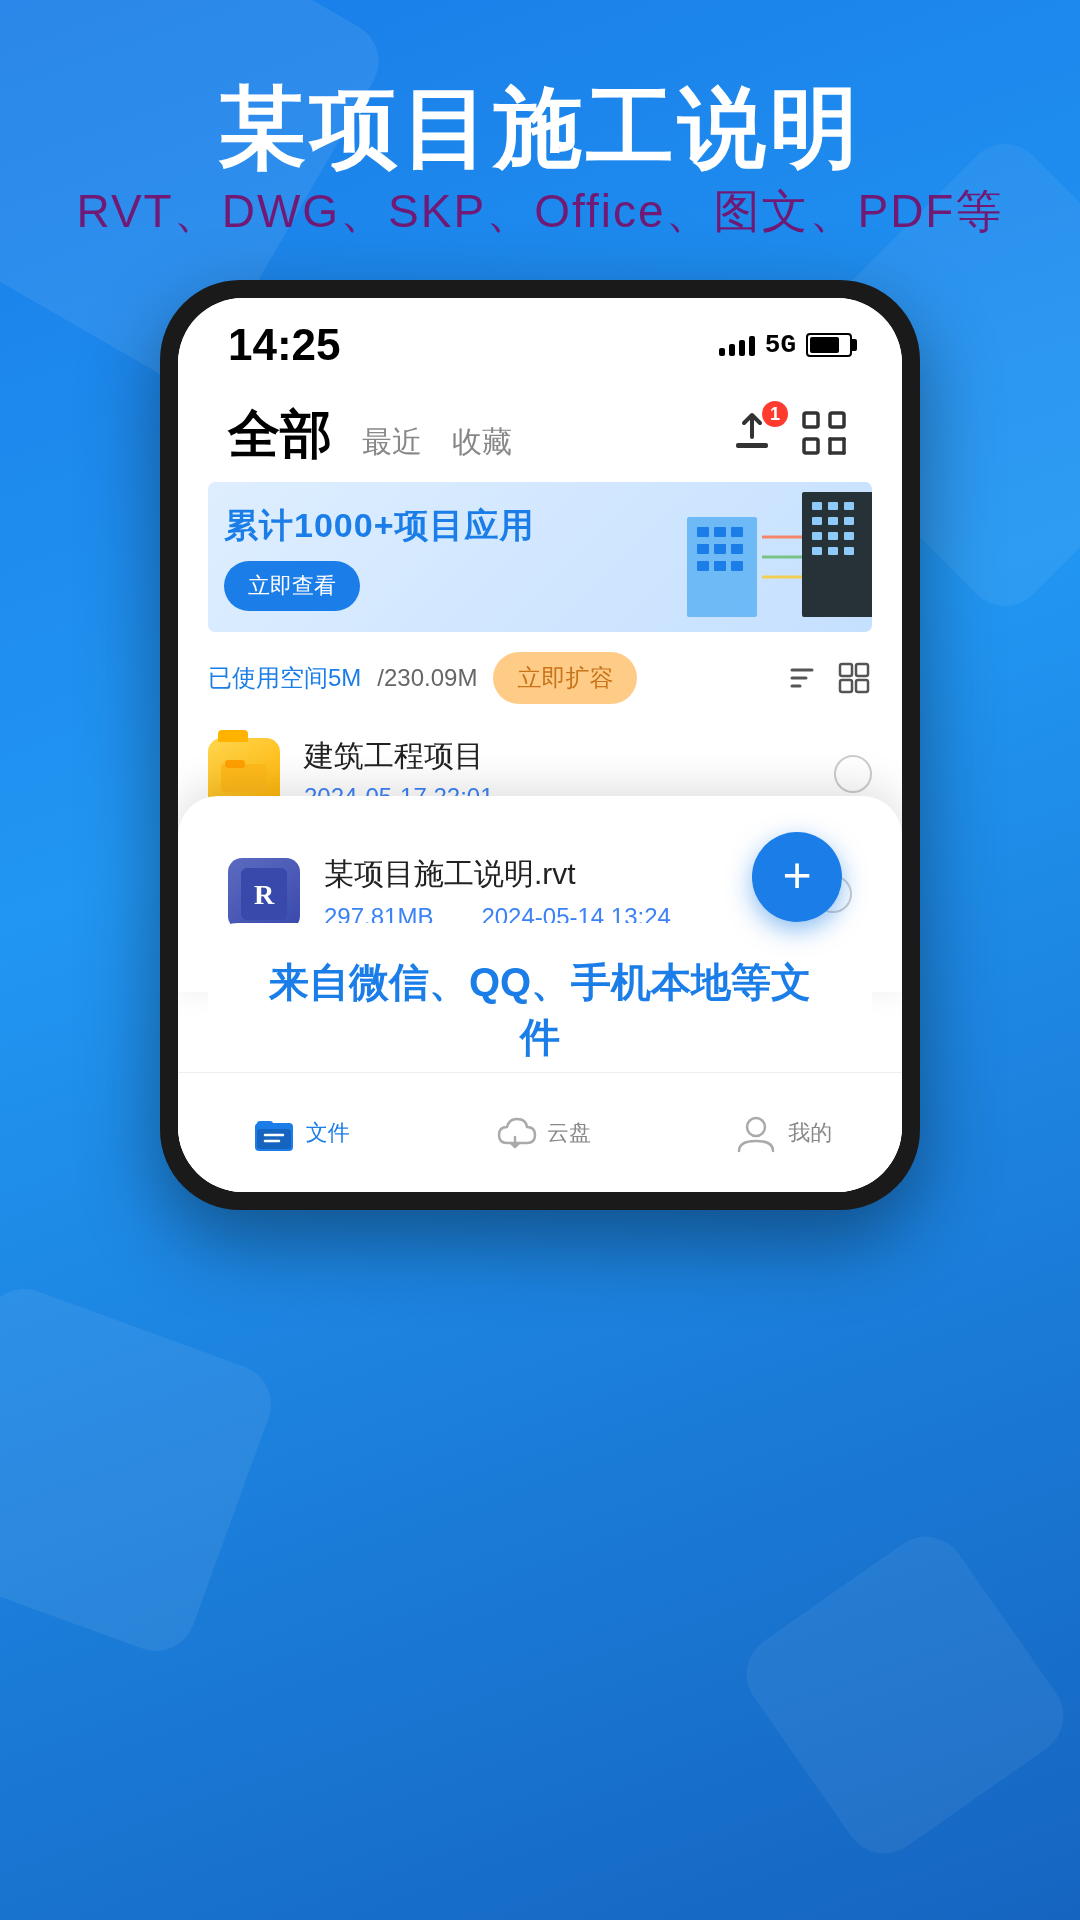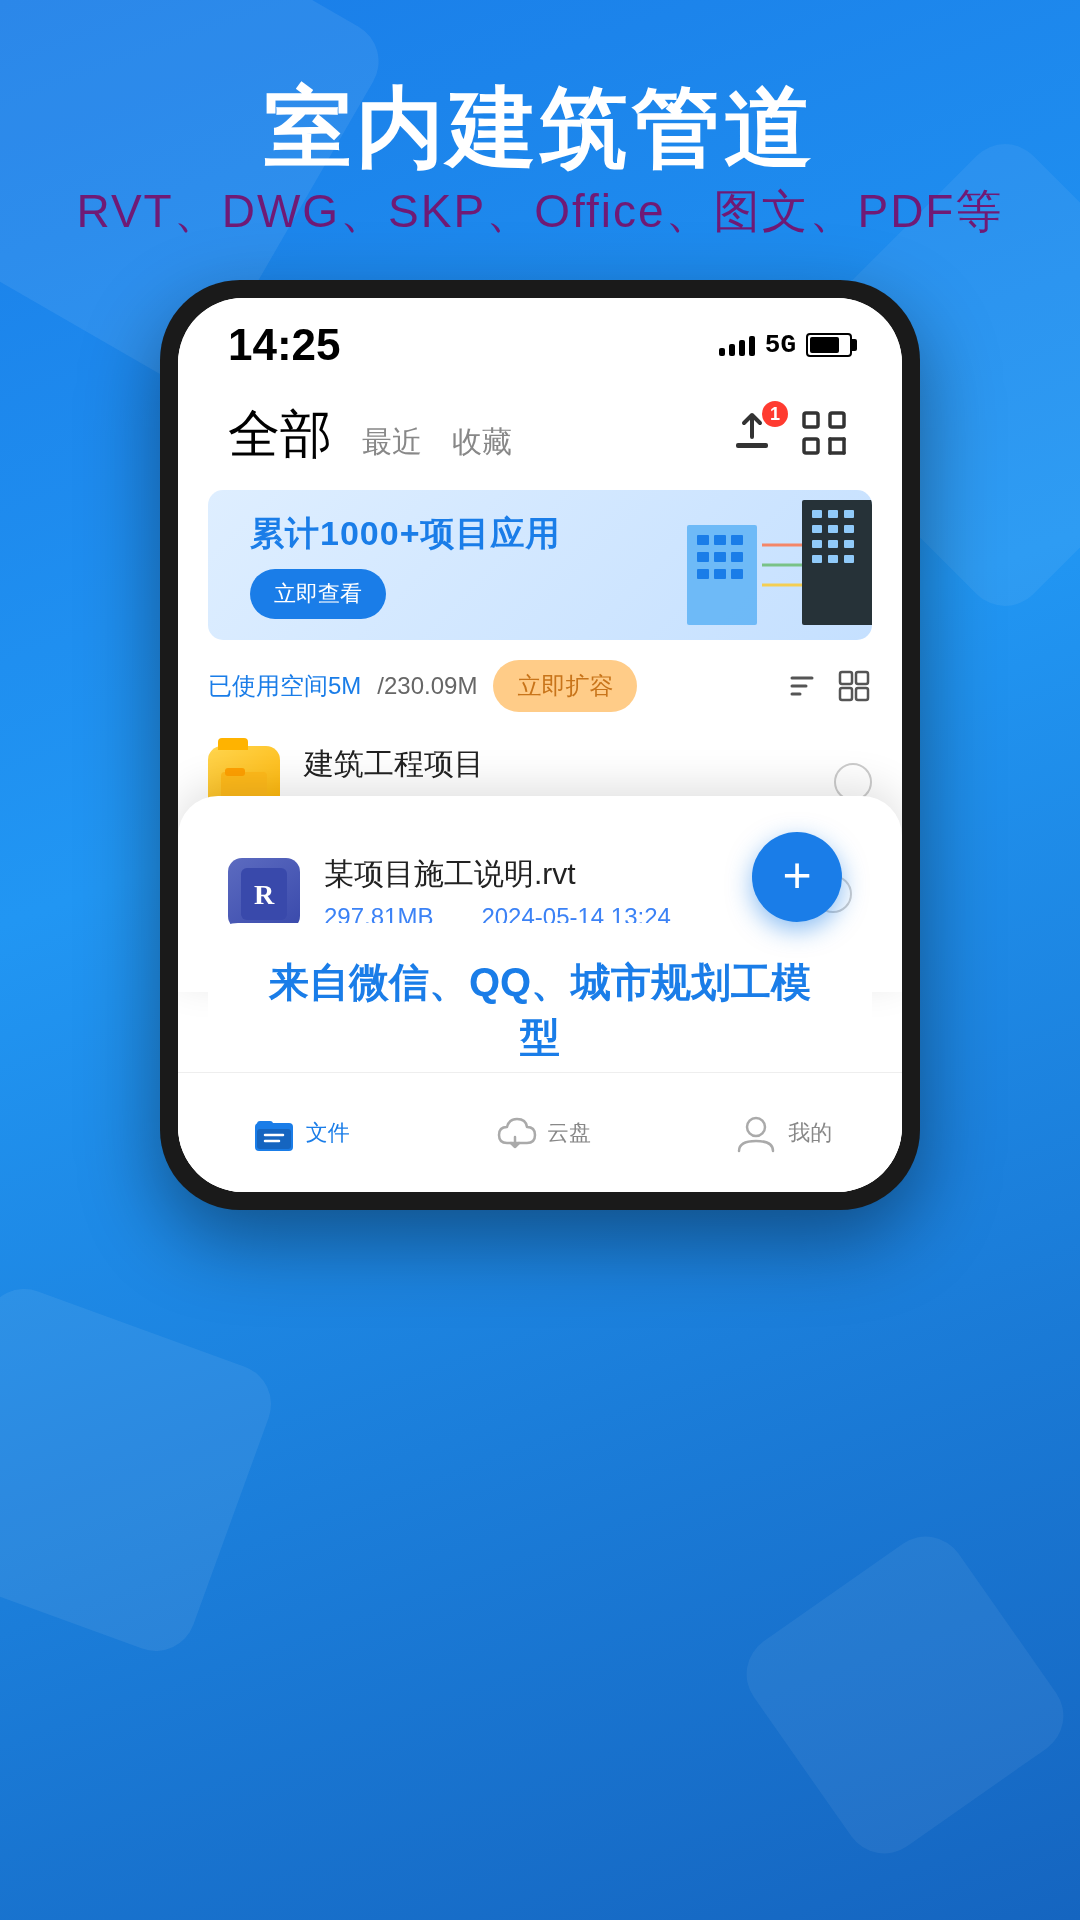--- a/index.html
+++ b/index.html
@@ -167,21 +167,21 @@
       justify-content: space-between;
       padding: 20px 50px 10px;
     }
     .tab-group {
       display: flex;
       align-items: baseline;
       gap: 30px;
     }
     .tab-all {
       font-size: 52px;
-      font-weight: 400;
+      font-weight: 700;
       color: #000;
     }
     .tab-item {
       font-size: 30px;
       color: #888;
       font-weight: 400;
     }
     .tab-actions {
       display: flex;
       align-items: center;
@@ -207,24 +207,24 @@
       justify-content: center;
       font-weight: 700;
     }
     .scan-btn {
       width: 52px;
       height: 52px;
     }
 
     
     .banner {
-      margin: 10px 30px 20px;
+      margin: 2px 30px 20px;
       background: linear-gradient(135deg, #deeeff 0%, #c5e0ff 100%);
-      border-radius: 15px;
-      padding: 30px 42px;
+      border-radius: 7px;
+      padding: 30px 16px;
       display: flex;
       align-items: center;
       justify-content: space-between;
       overflow: hidden;
       position: relative;
       height: 150px;
     }
     .banner-left {
       z-index: 2;
     }
@@ -428,21 +428,21 @@
   </style>
 </head>
 <body>
 
 <div class="bg-shape1"></div>
 <div class="bg-shape2"></div>
 <div class="bg-shape3"></div>
 <div class="bg-shape4"></div>
 
 <div class="header-section">
-  <div class="main-title">室内建筑管道</div>
+  <div class="main-title">某项目施工说明</div>
   <div class="sub-title">RVT、DWG、SKP、Office、图文、PDF等</div>
 </div>
 
 <div class="phone-wrapper">
   <div class="phone-outer">
     <div class="phone-inner">
 
       <div class="status-bar">
         <div class="status-time">14:25</div>
         <div class="status-right">
@@ -634,21 +634,21 @@
           </div>
           <div class="file-select"></div>
         </div>
       </div>
 
       <div class="fab">
         <span style="line-height:1;margin-top:-4px;">+</span>
       </div>
 
       <div class="bottom-caption">
-        <div class="caption-text">来自微信、QQ、城市规划工模型</div>
+        <div class="caption-text">来自微信、QQ、手机本地等文件</div>
       </div>
 
       <div class="bottom-nav">
         <div class="nav-item">
           <div class="nav-icon">
             <svg width="42" height="40" viewBox="0 0 42 40">
               <rect x="2" y="10" width="38" height="28" rx="4" fill="#1a7de8"></rect>
               <rect x="2" y="14" width="20" height="8" rx="0" fill="#1a7de8"></rect>
               <rect x="4" y="8" width="16" height="8" rx="3" fill="#1a7de8"></rect>
               <rect x="4" y="16" width="34" height="20" rx="3" fill="#1565c0"></rect>

